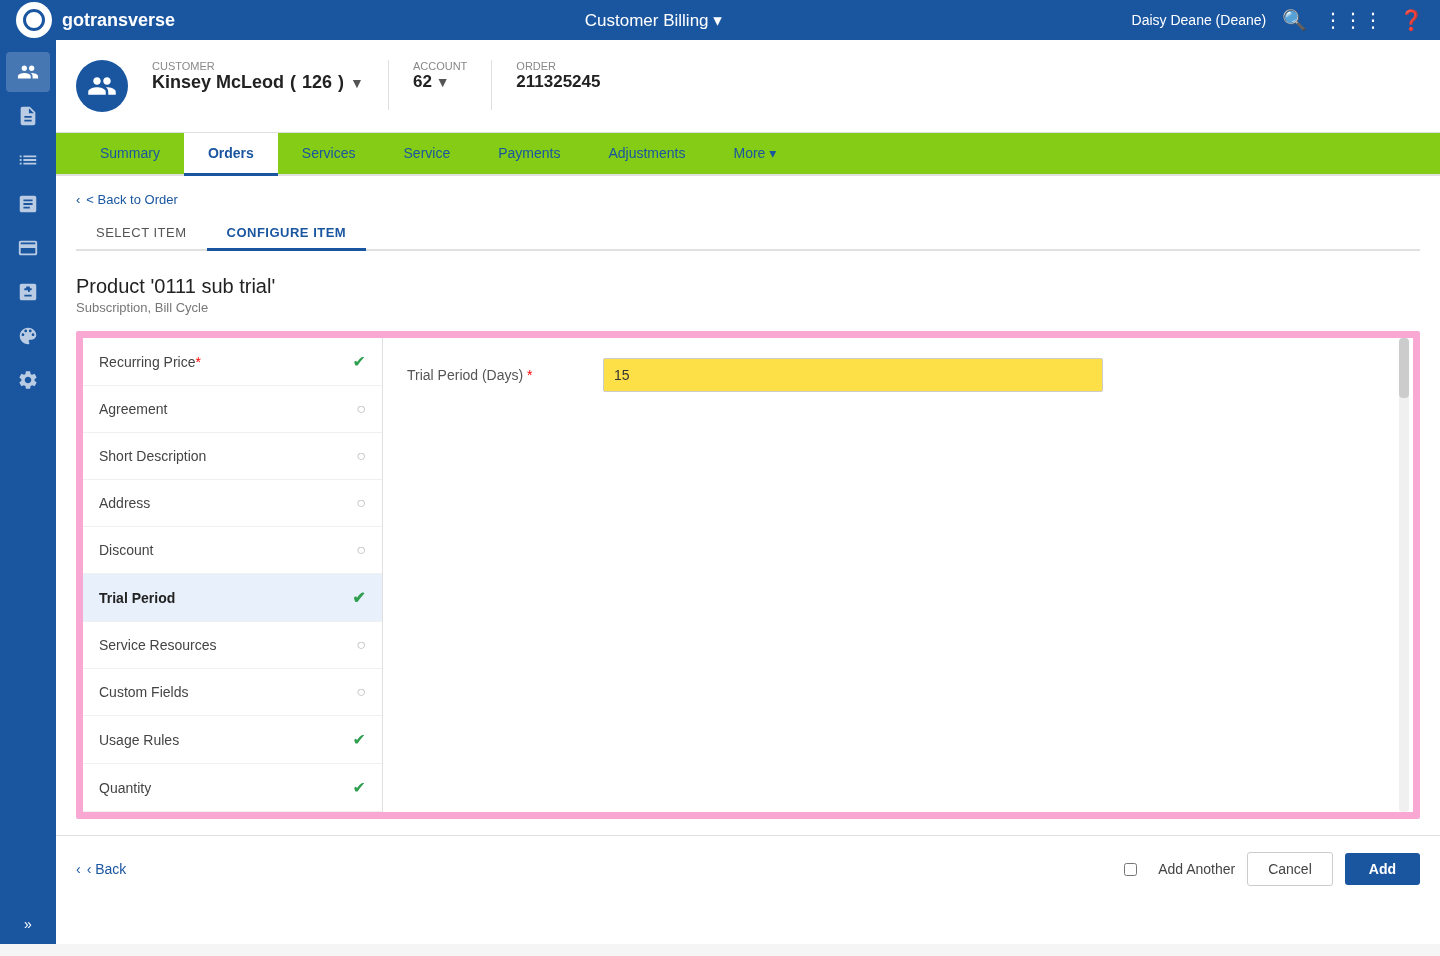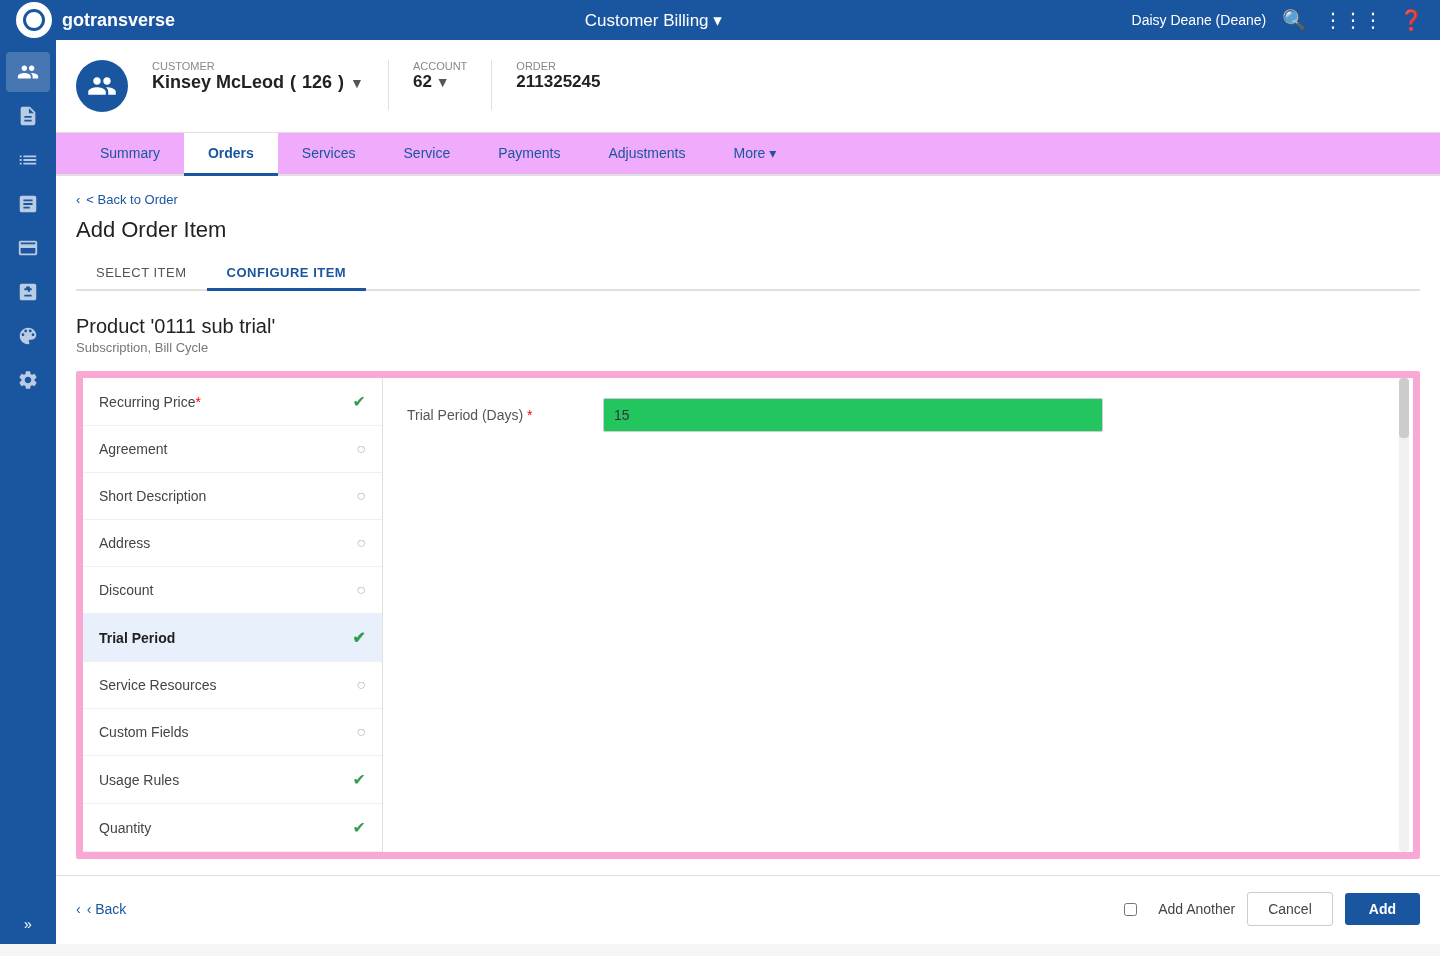--- a/index.html
+++ b/index.html
@@ -126,21 +126,21 @@
     .separator { width: 1px; height: 50px; background: #e0e0e0; }
     .account-info, .order-info { display: flex; flex-direction: column; }
     .acc-label { font-size: 11px; color: #888; text-transform: uppercase; }
     .acc-value { font-size: 17px; font-weight: bold; color: #222; display: flex; align-items: center; gap: 4px; }
     .dropdown-arrow { font-size: 14px; color: #555; cursor: pointer; }
 
     
     .tabs {
       display: flex;
       border-bottom: 2px solid #e0e0e0;
-      background: #f0abfc;
+      background: #84cc16;
       padding: 0 20px;
     }
     .tab {
       padding: 12px 24px;
       cursor: pointer;
       color: #1a56a0;
       font-size: 14px;
       border-bottom: 3px solid transparent;
       margin-bottom: -2px;
     }
@@ -257,21 +257,21 @@
       min-width: 180px;
     }
     .field-label .required { color: red; }
     .field-input {
       flex: 1;
       max-width: 500px;
       padding: 8px 10px;
       border: 1px solid #ccc;
       border-radius: 2px;
       font-size: 14px;
-      background: #22c55e;
+      background: #fde047;
       color: #333;
     }
     .revert-btn {
       padding: 6px 14px;
       background: white;
       border: 1px solid #ccc;
       border-radius: 2px;
       font-size: 13px;
       cursor: pointer;
       color: #444;
@@ -455,21 +455,20 @@
       <div class="tab">Payments</div>
       <div class="tab">Adjustments</div>
       <div class="tab">More ▾</div>
     </div>
 
     <div class="page-content">
       <div class="back-link">
         <span>‹</span>
         <span style="margin-left:2px">&lt; Back to Order</span>
       </div>
-      <div class="page-title">Add Order Item</div>
 
       <div class="sub-tabs">
         <div class="sub-tab">SELECT ITEM</div>
         <div class="sub-tab active">CONFIGURE ITEM</div>
       </div>
 
       <div class="product-header">
         <div class="product-name">Product '0111 sub trial'</div>
         <div class="product-sub">Subscription, Bill Cycle</div>
       </div>

